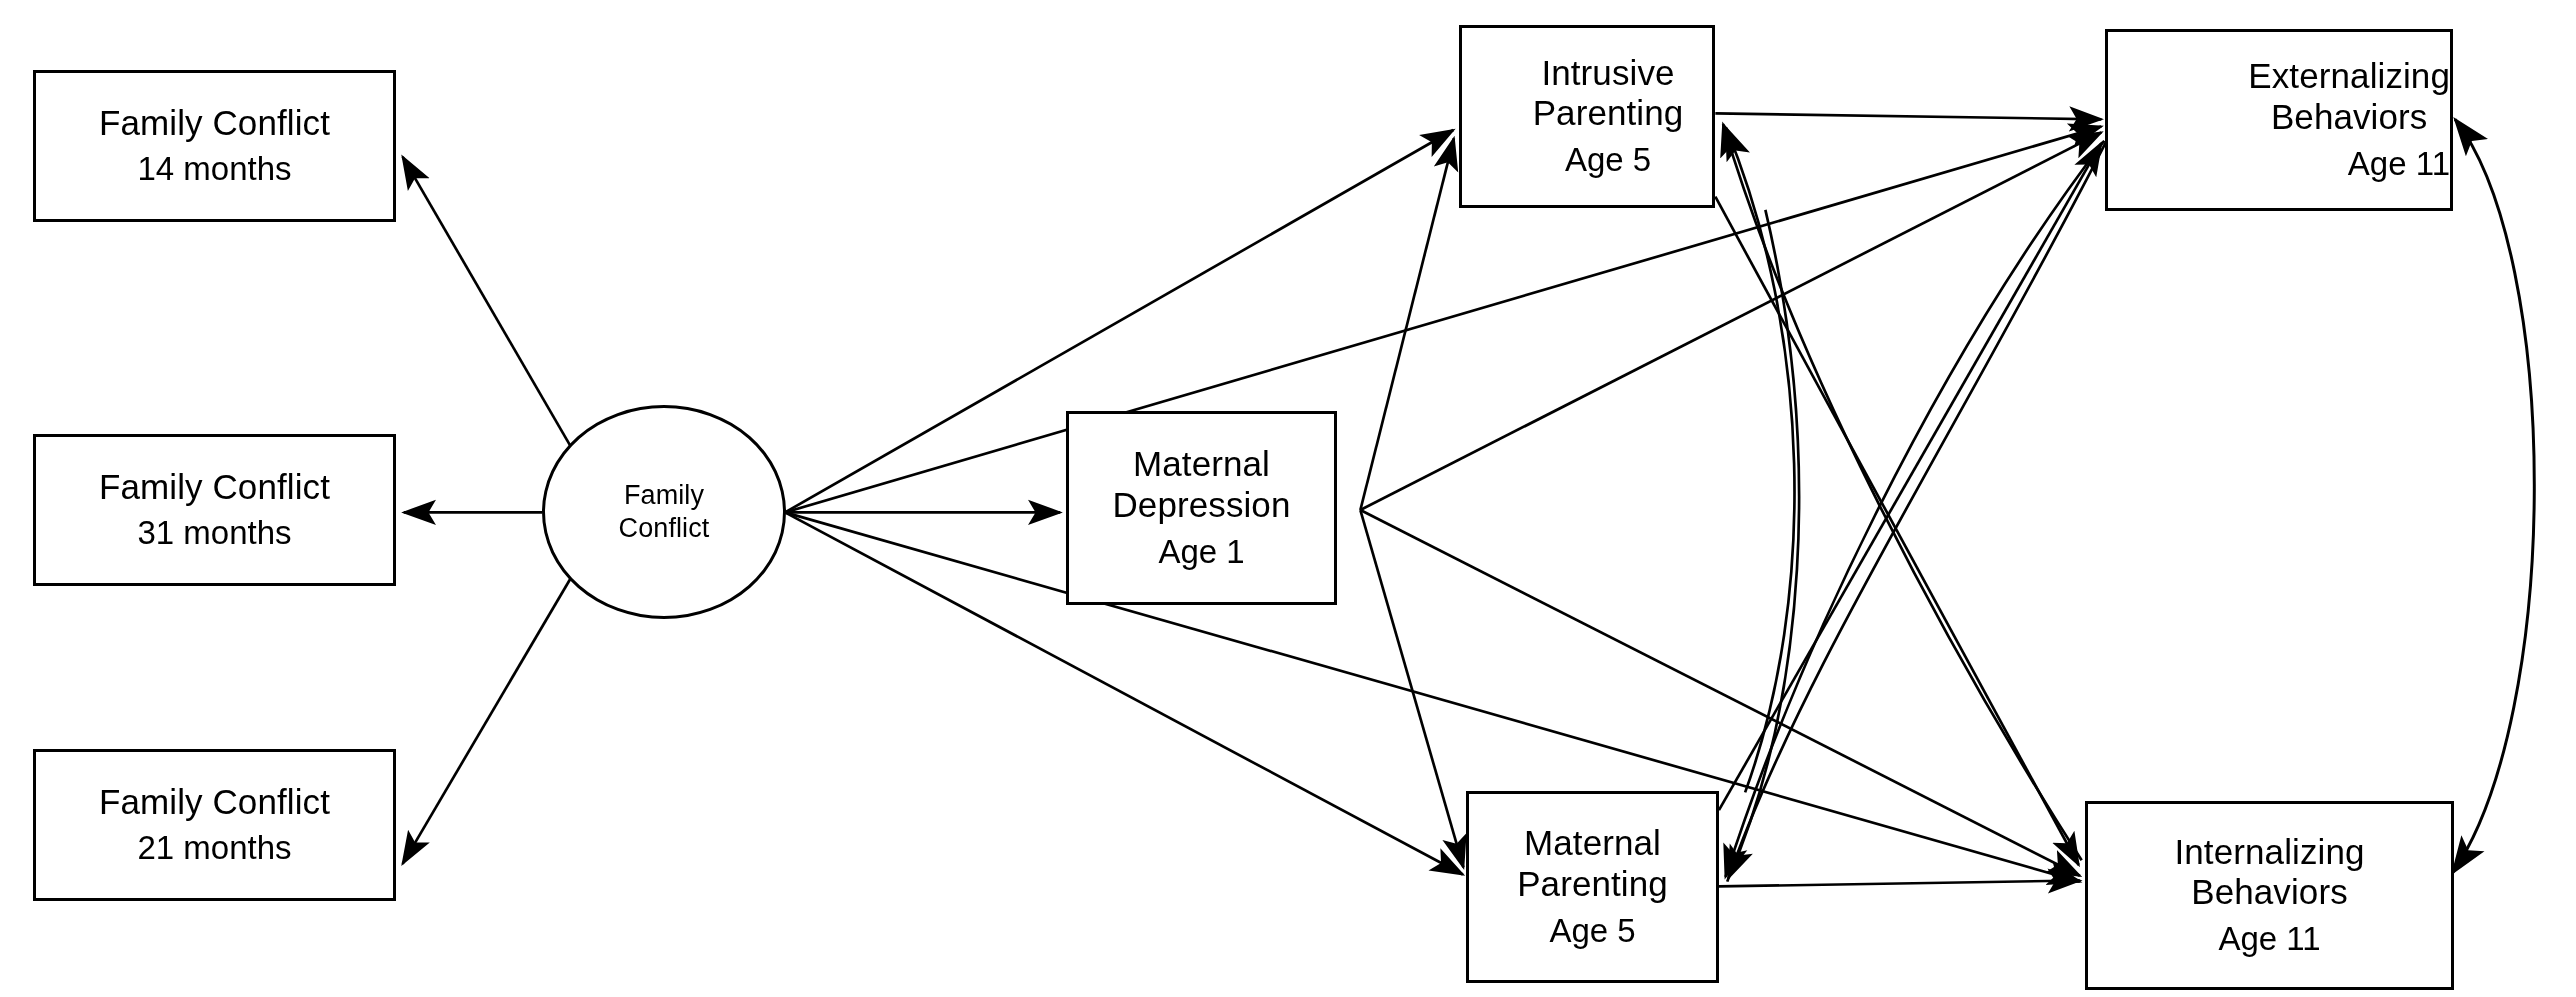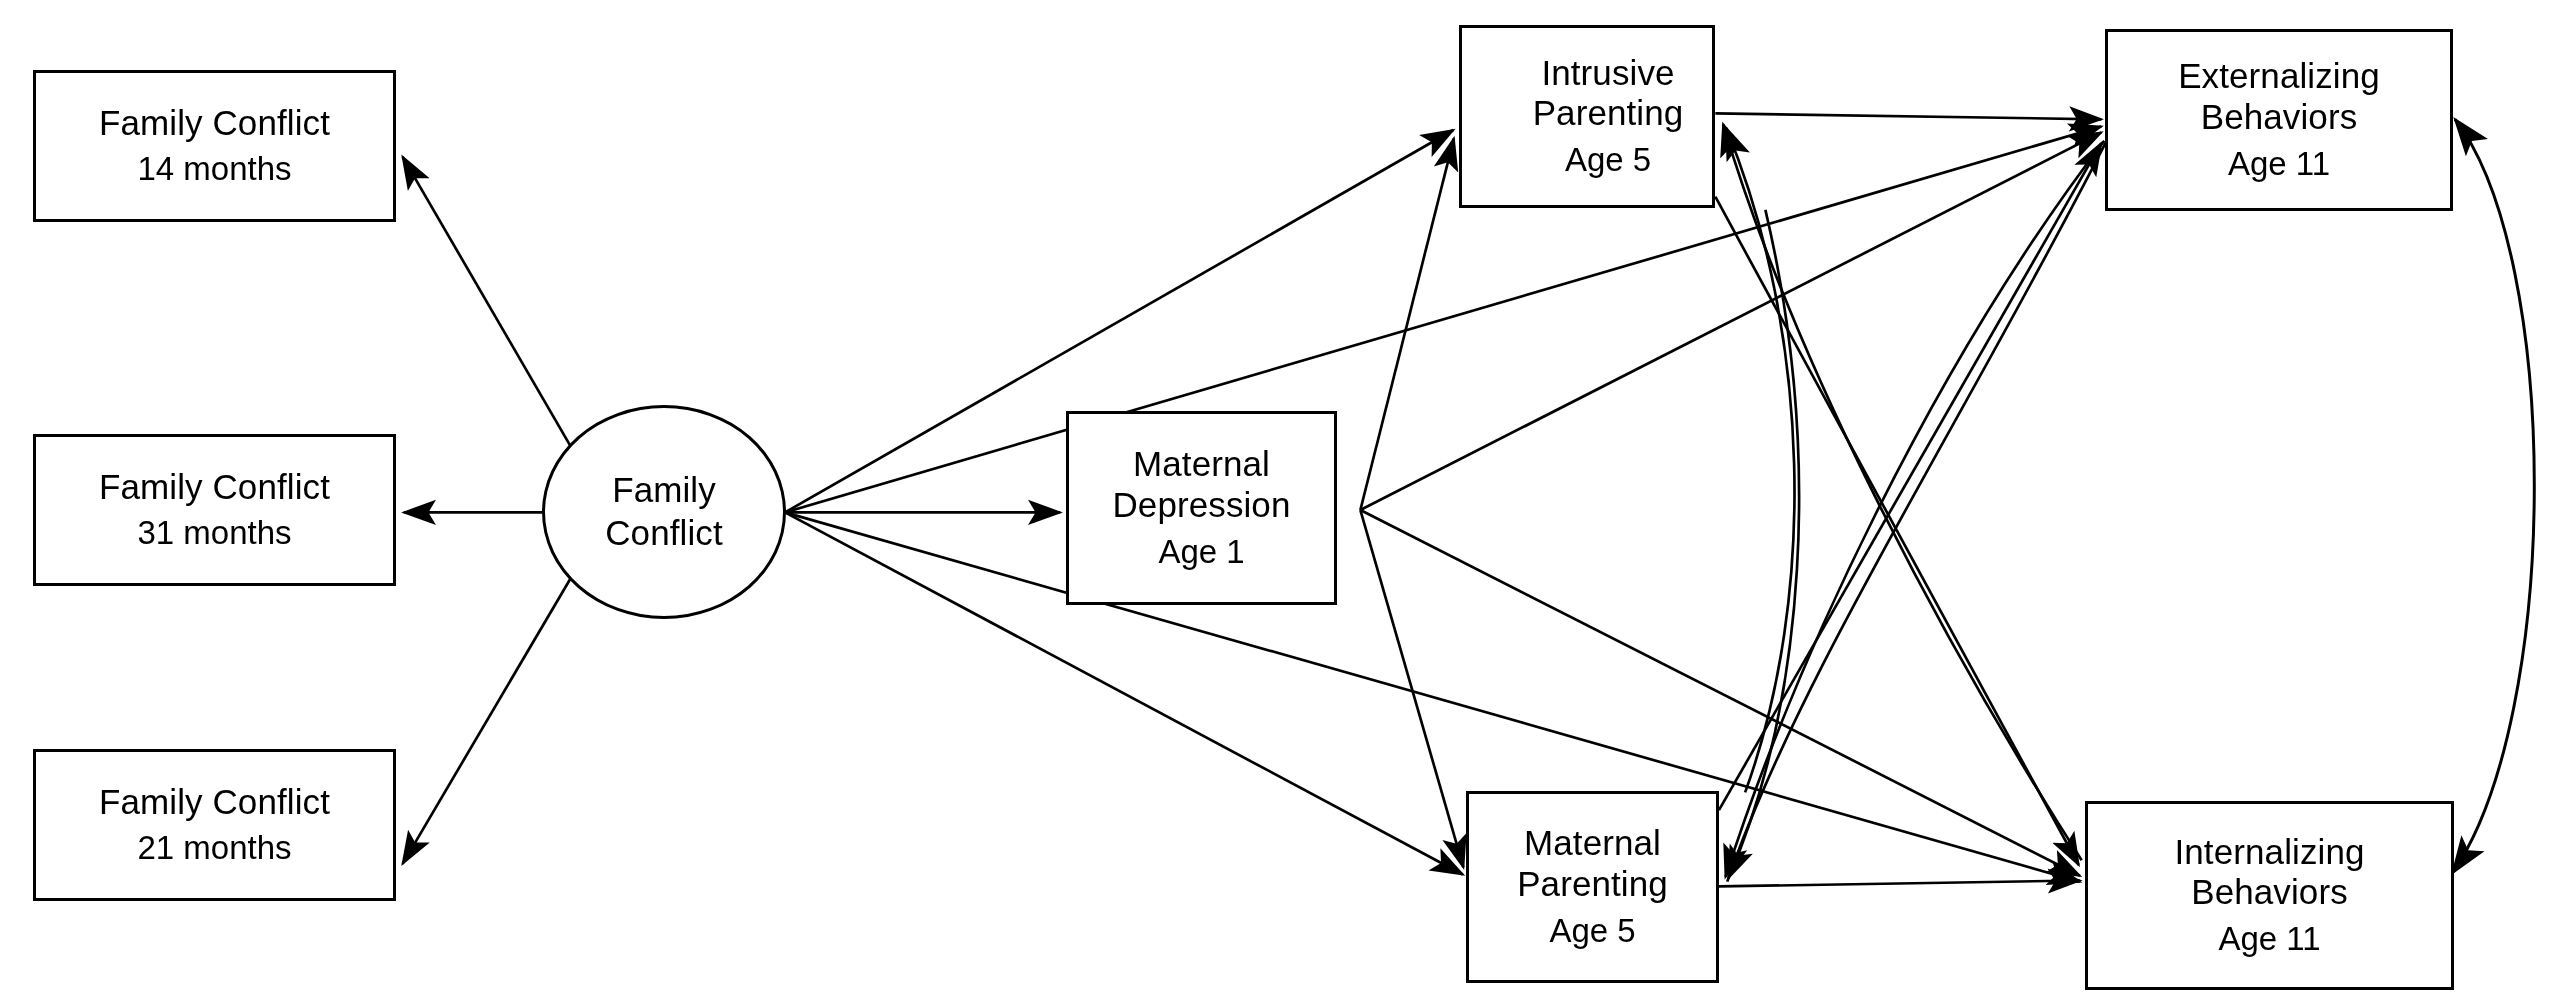--- a/index.html
+++ b/index.html
@@ -7,21 +7,21 @@
   body{font-family:"Liberation Sans",sans-serif;}
   #stage{position:relative;width:2576px;height:998px;background:#fff;overflow:hidden;}
   #wires{position:absolute;left:0;top:0;width:2576px;height:998px;}
   .node{position:absolute;box-sizing:border-box;background:#fff;
         display:flex;flex-direction:column;align-items:center;justify-content:center;
         text-align:center;color:#000;}
   .node.box{border:3px solid #000;}
   .node.ellipse{border:3.6px solid #000;border-radius:50%;}
   .n-title{font-size:35px;line-height:1.16;letter-spacing:0.1px;white-space:pre-line;}
   .n-sub{font-size:33px;line-height:1.18;margin-top:7.1px;}
-  .ellipse .n-title{font-size:35px;line-height:1.22;}
+  .ellipse .n-title{font-size:27px;line-height:1.22;}
 </style>
 </head>
 <body>
 
 <div id="stage">
 
   <svg id="wires" viewBox="0 0 4325 1675">
     <defs>
       <marker id="ah" markerWidth="13" markerHeight="13" refX="11.2" refY="5" orient="auto" markerUnits="strokeWidth">
         <path d="M0,0.6 L12,5 L0,9.4 L2.6,5 Z" fill="#000"></path>
@@ -111,21 +111,21 @@
 Parenting</div>
     <div class="n-sub">Age 5</div>
   </div>
 
   <div class="node box" style="left:1466px;top:791px;width:253px;height:192px;">
     <div class="n-title">Maternal
 Parenting</div>
     <div class="n-sub">Age 5</div>
   </div>
 
-  <div class="node box" style="left:2105px;top:29px;width:348px;height:182px;">
+  <div class="node box" style="left:2105px;top:29px;width:348px;height:182px;align-items:flex-end;">
     <div class="n-title">Externalizing
 Behaviors</div>
     <div class="n-sub">Age 11</div>
   </div>
 
   <div class="node box" style="left:2085px;top:789px;width:369px;height:189px;margin-top:12px;">
     <div class="n-title">Internalizing
 Behaviors</div>
     <div class="n-sub">Age 11</div>
   </div>

